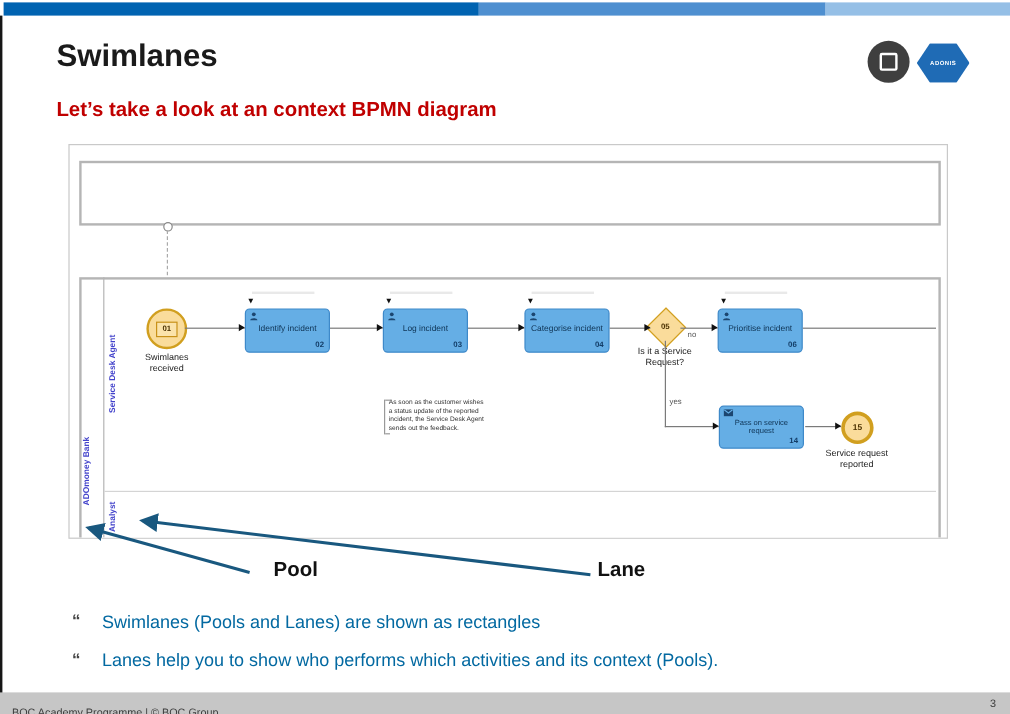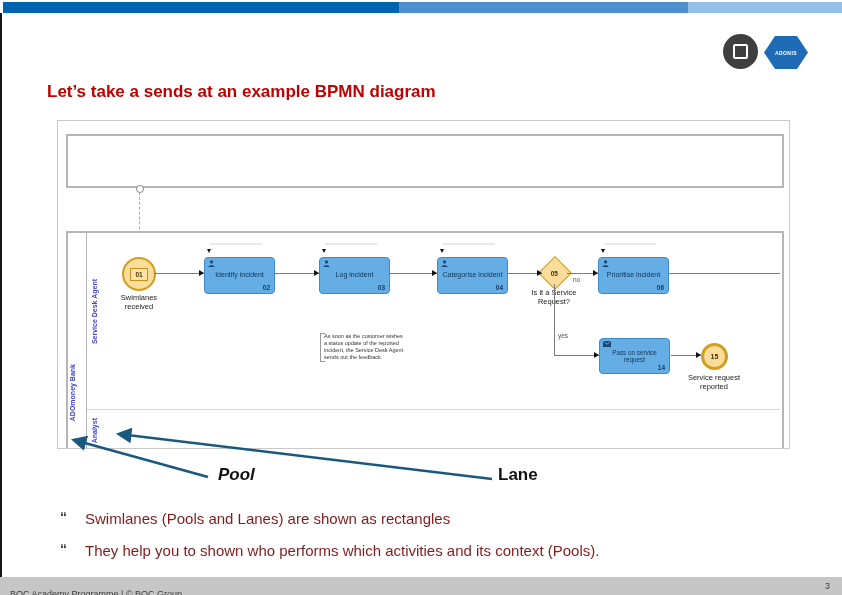--- a/index.html
+++ b/index.html
@@ -66,38 +66,39 @@
   .chevron{position:absolute;left:78px;top:126px;width:5px;height:5px;border-right:1px solid #777;
            border-bottom:1px solid #777;transform:rotate(45deg);}
   .annotation{position:absolute;left:262px;top:212px;width:80px;font-size:5.5px;color:#333;
               line-height:1.3;border-left:1px solid #999;padding-left:3px;}
   .annotation::before,.annotation::after{content:"";position:absolute;left:0;width:4px;height:1px;background:#999;}
   .annotation::before{top:0;} .annotation::after{bottom:0;}
 
   .callout-label{position:absolute;font-size:17px;font-weight:bold;color:#111;}
   .bullet-row{position:absolute;left:60px;width:740px;display:flex;align-items:flex-start;}
   .bullet-marker{width:25px;font-size:14px;font-weight:bold;color:#444;line-height:1.2;}
-  .bullet-text{font-size:15px;color:#7f1d1d;line-height:1.3;}
+  .bullet-text{font-size:15px;color:#0369a1;line-height:1.3;}
 
   .footer{position:absolute;left:0;top:577px;width:842px;height:18px;background:#c6c6c6;}
   .footer .ftext{position:absolute;left:10px;top:8px;line-height:18px;font-size:9px;color:#3c3c3c;text-align:right;}
   .footer .fpage{position:absolute;right:12px;top:0;line-height:18px;font-size:9px;color:#3c3c3c;}
   svg.overlay{position:absolute;left:0;top:0;pointer-events:none;}
 </style>
 </head>
 <body>
 
 <div class="slide">
 
   <div class="bar" style="left:3px;width:396px;background:#0063b1;"></div>
   <div class="bar" style="left:399px;width:289px;background:#4e8fd0;"></div>
   <div class="bar" style="left:688px;width:154px;background:#95bfe6;"></div>
   <div class="left-edge"></div>
 
-  <div class="subtitle">Let’s take a sends at an example BPMN diagram</div>
+  <div class="title">Swimlanes</div>
+  <div class="subtitle">Let’s take a look at an context BPMN diagram</div>
   <div class="circle-icon">
       <div class="sq"></div>
     </div>
   <div class="hexagon">ADONIS</div>
 
   <div class="diagram">
 
     <div class="pool" style="left:8px;top:13px;width:714px;height:50px;"></div>
 
     <div class="msg-circle"></div>
@@ -215,30 +216,30 @@
   <svg class="overlay" width="842" height="595">
     <defs>
       <marker id="ah" viewBox="0 0 10 10" refX="8" refY="5" markerWidth="6" markerHeight="6" orient="auto-start-reverse">
         <path d="M0,0 L10,5 L0,10 z" fill="#19587f"></path>
       </marker>
     </defs>
     <line x1="208" y1="477" x2="74" y2="440" stroke="#19587f" stroke-width="2.6" marker-end="url(#ah)"></line>
     <line x1="492" y1="479" x2="119" y2="434" stroke="#19587f" stroke-width="2.6" marker-end="url(#ah)"></line>
   </svg>
 
-  <div class="callout-label" style="left:218px;top:465px;font-style:italic;">Pool</div>
+  <div class="callout-label" style="left:228px;top:465px;">Pool</div>
   <div class="callout-label" style="left:498px;top:465px;">Lane</div>
 
   <div class="bullet-row" style="top:509px;">
     <span class="bullet-marker">“</span>
     <span class="bullet-text">Swimlanes (Pools and Lanes) are shown as rectangles</span>
   </div>
   <div class="bullet-row" style="top:541px;">
     <span class="bullet-marker">“</span>
-    <span class="bullet-text">They help you to shown who performs which activities and its context (Pools).</span>
+    <span class="bullet-text">Lanes help you to show who performs which activities and its context (Pools).</span>
   </div>
 
   <div class="footer">
     <span class="ftext">BOC Academy Programme  |  © BOC Group</span>
     <span class="fpage">3</span>
   </div>
 
 </div>
 
 </body></html>

